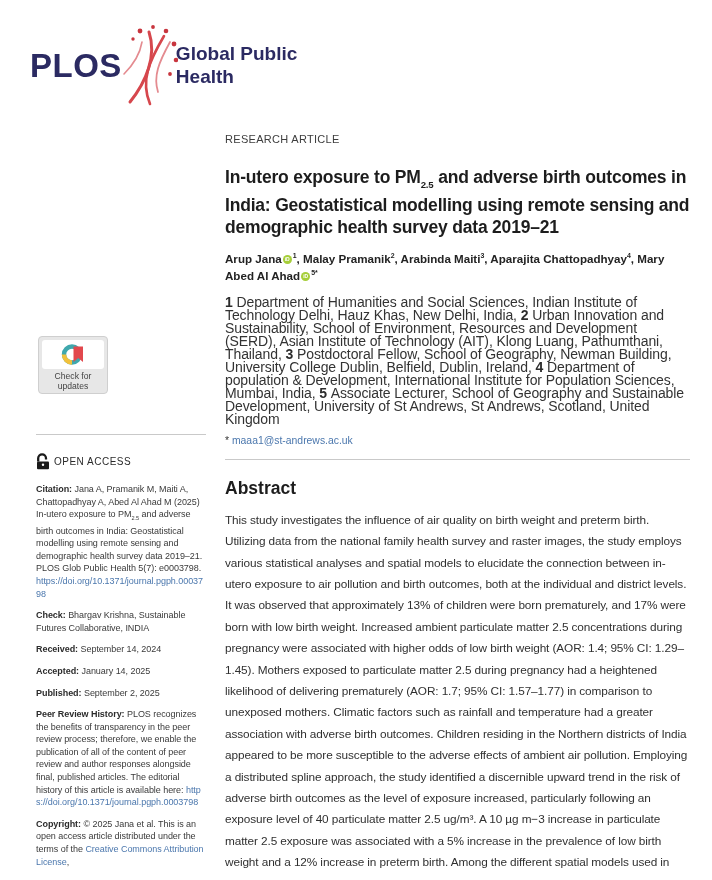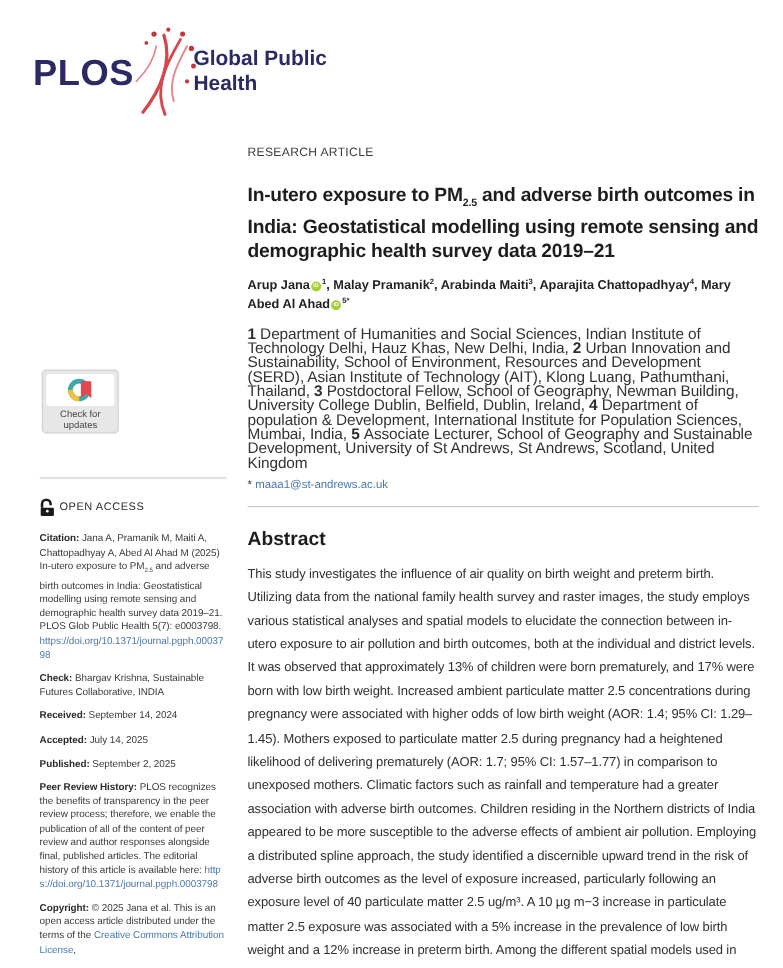--- a/index.html
+++ b/index.html
@@ -118,21 +118,21 @@
 
     <p class="sb">
       <b>Check:</b><span> Bhargav Krishna, Sustainable Futures Collaborative, INDIA</span>
     </p>
 
     <p class="sb">
       <b>Received:</b><span> September 14, 2024</span>
     </p>
 
     <p class="sb">
-      <b>Accepted:</b><span> July 14, 2025</span>
+      <b>Accepted:</b><span> January 14, 2025</span>
     </p>
 
     <p class="sb">
       <b>Published:</b><span> September 2, 2025</span>
     </p>
 
     <p class="sb">
       <b>Peer Review History:</b><span> PLOS recognizes the benefits of transparency in the peer review process; therefore, we enable the publication of all of the content of peer review and author responses alongside final, published articles. The editorial history of this article is available here: </span><a class="lnk brk">https://doi.org/10.1371/journal.pgph.0003798</a>
     </p>
 

